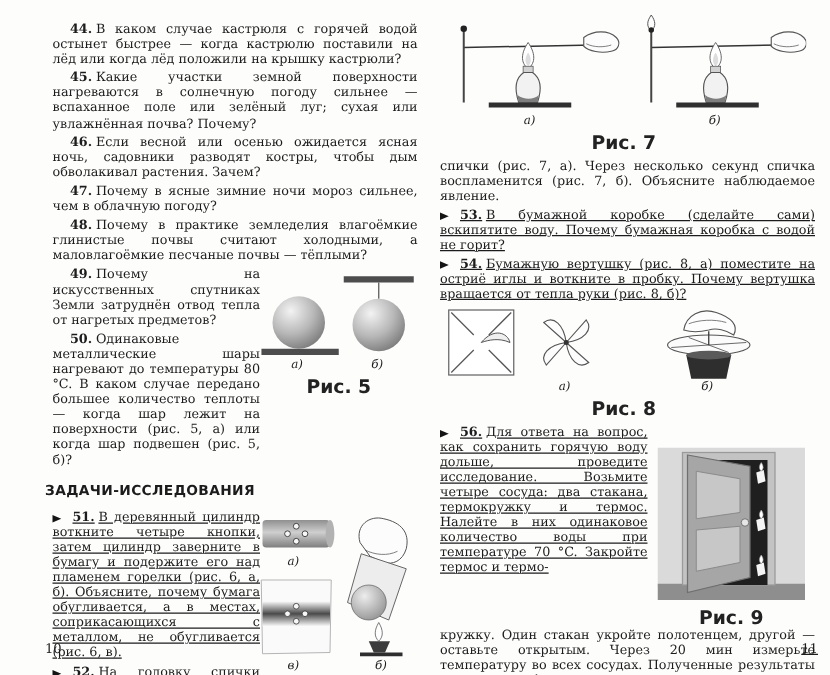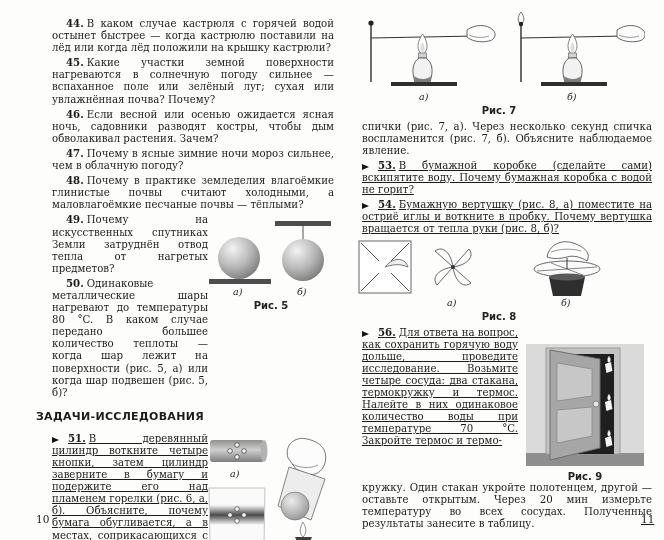--- a/index.html
+++ b/index.html
@@ -3,41 +3,41 @@
 <meta charset="utf-8">
 <style>
   * { box-sizing: border-box; }
   html,body { margin:0; padding:0; width:664px; height:540px; background:#fdfdfc; overflow:hidden; }
   body { font-family:"DejaVu Serif", serif; color:#1c1c1c; position:relative; }
 
   .page { position:absolute; top:0; height:540px; }
   .page-left  { left:0;   width:340px; padding:17px 6px 0 36px; }
   .page-right { left:340px; width:324px; padding:12px 12px 0 6px; }
 
-  p.q { margin:0 0 2px 16px; font-size:10.2px; line-height:12.1px; text-align:justify; text-indent:14px; }
+  p.q { margin:0 0 2px 6px; font-size:10.2px; line-height:12.1px; text-align:justify; text-indent:14px; }
   .page-right p.q { line-height:12px; }
   p.q.task { text-indent:0;text-decoration:underline; }
   p.q.noindent { text-indent:0; }
   .qnum { font-weight:bold; margin-right:3px; }
   .marker { display:inline-block; width:0; height:0; border-left:7px solid #141414;
             border-top:3.6px solid transparent; border-bottom:3.6px solid transparent;
             margin-right:9px; position:relative; top:1px; }
 
   .section-header { font-family:"DejaVu Sans", sans-serif; font-weight:bold; font-size:11px;
                     letter-spacing:.3px; margin:9px 0 9px 0; }
 
   .row { display:flex; }
   .col-text { width:172px; }
   .col-fig { flex:1; display:flex; flex-direction:column; align-items:center; }
 
   .figure { position:relative; text-align:center; }
   .fig-labels { position:relative; height:11px; }
   .fig-label { position:absolute; top:-1px; font-style:italic; font-size:9.5px; }
   .fig-label-abs { position:absolute; font-style:italic; font-size:9.5px; }
-  .fig-caption { font-family:"DejaVu Sans", sans-serif; font-weight:bold; font-size:10px; margin-top:2px; color:#222; }
+  .fig-caption { font-family:"DejaVu Sans", sans-serif; font-weight:bold; font-size:15px; margin-top:2px; color:#222; }
 
   .pagenum { position:absolute; font-size:10.5px; top:513px; }
   .pagenum-left  { left:36px;text-align:right; }
   .pagenum-right { left:641px;text-decoration:underline; }
 
   svg { display:block; margin:0 auto; }
 </style>
 </head>
 <body>
 

